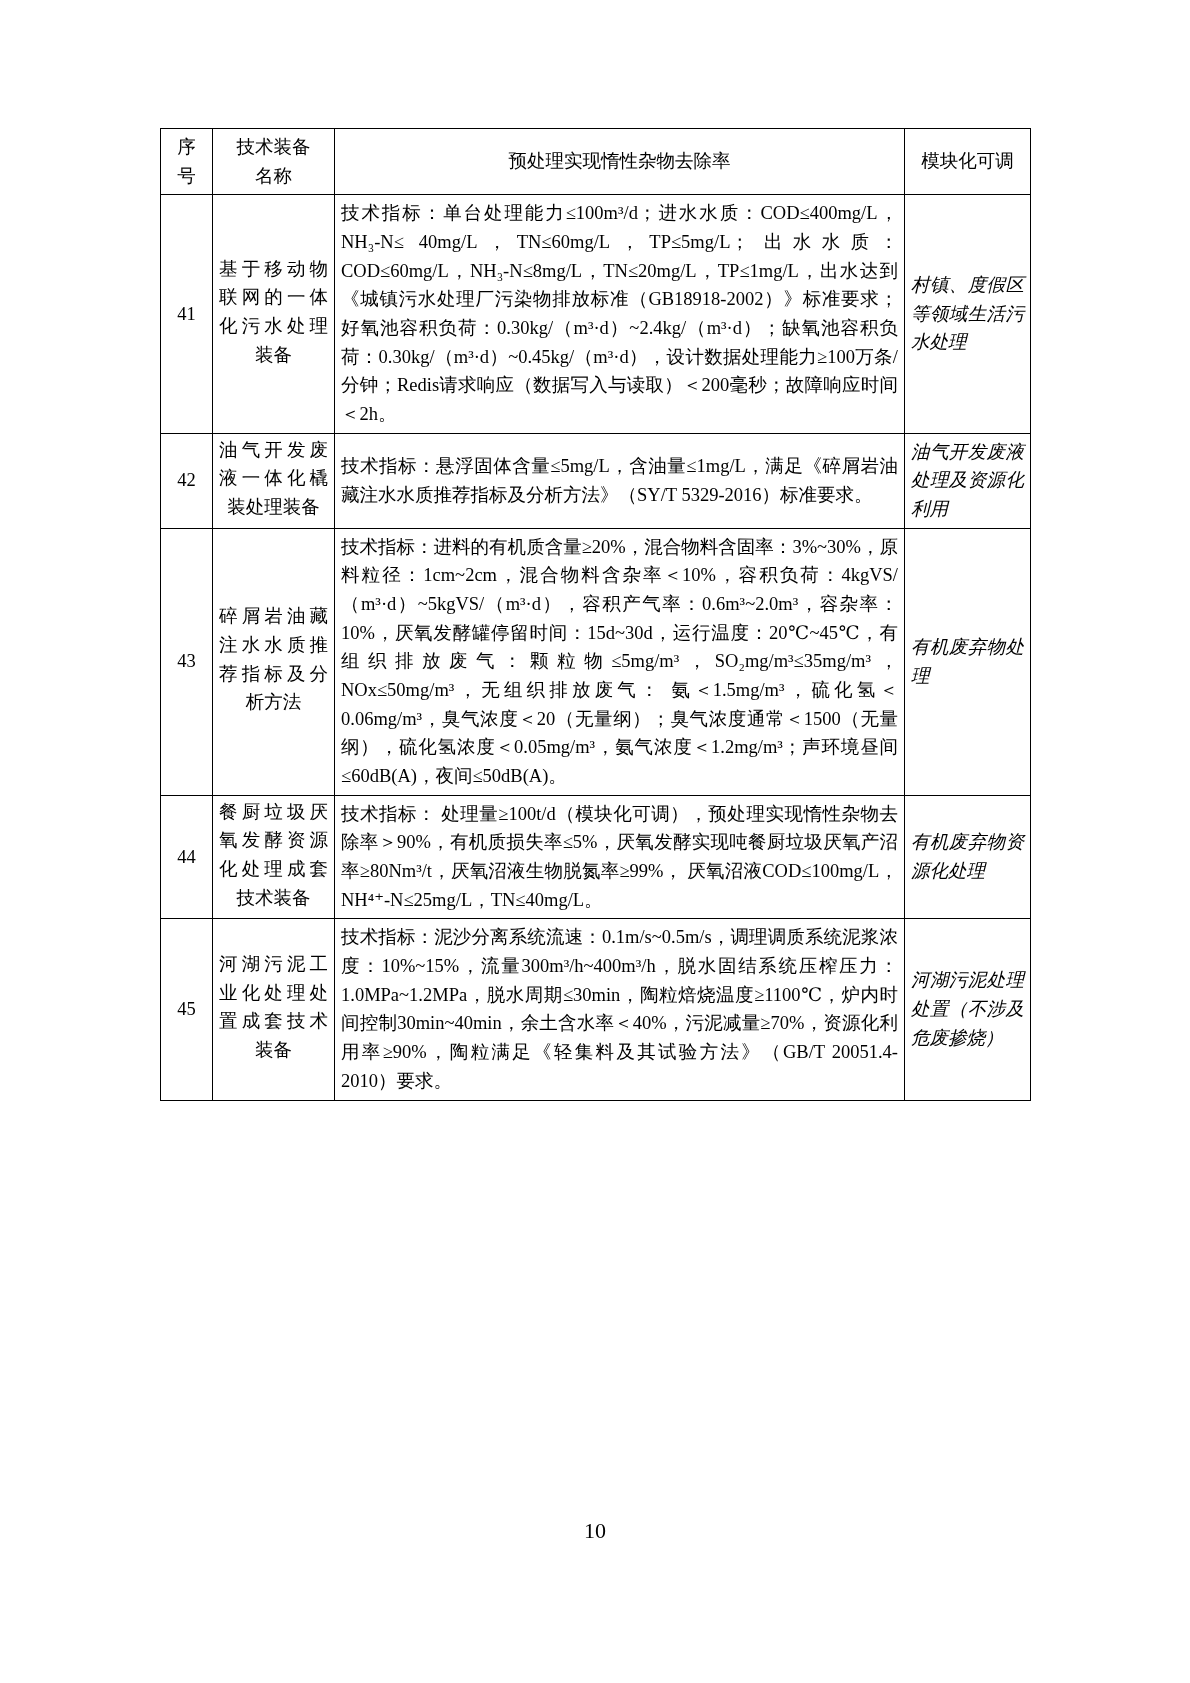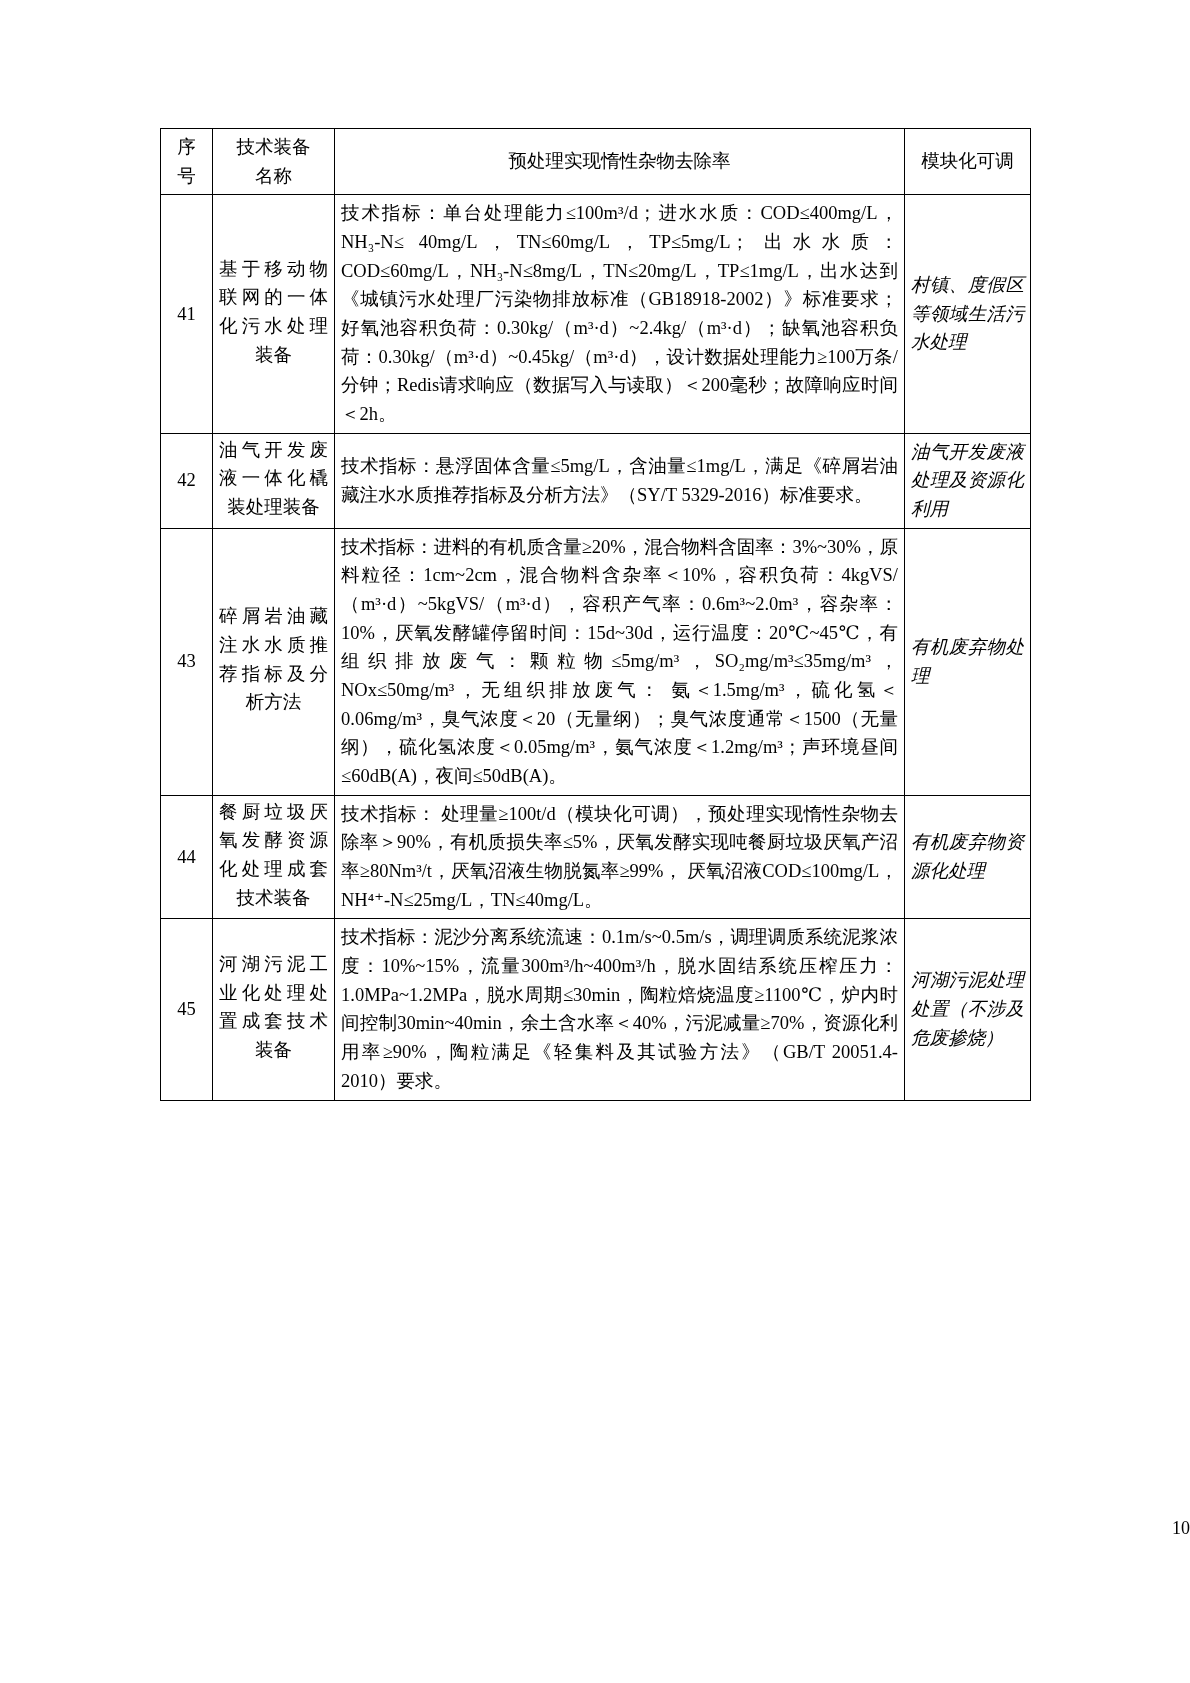--- a/index.html
+++ b/index.html
@@ -80,22 +80,22 @@
   td.section {
     font-size: 19px;
     text-align: left;
     padding: 8px 10px;
   }
   .pagenum {
     position: absolute;
     top: 1518px;
     left: 0;
     width: 1190px;
-    text-align: right;
-    font-size: 18px;
+    text-align: center;
+    font-size: 22px;
     font-family: "Liberation Serif", serif;
   }
 </style>
 </head>
 <body>
 
 <div class="page">
 
   <table class="doc-table">
     <colgroup>

